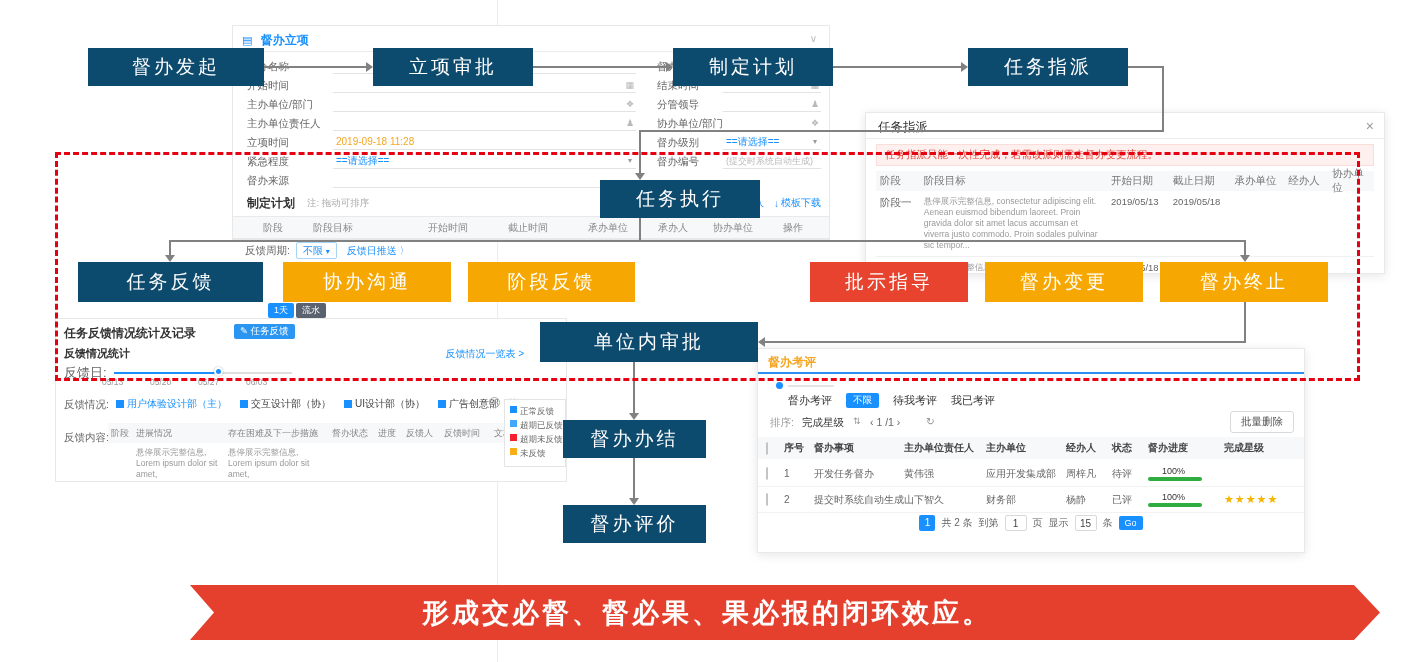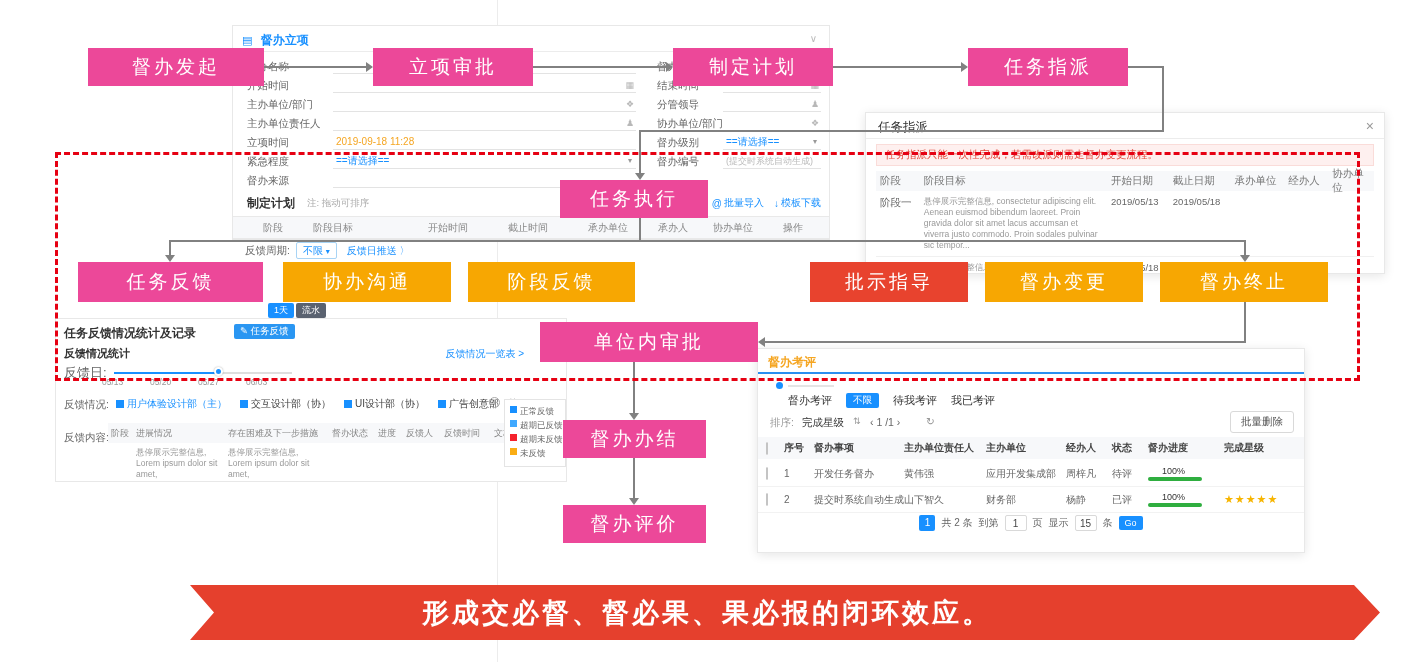--- a/index.html
+++ b/index.html
@@ -3,21 +3,21 @@
 <meta charset="utf-8">
 <style>
   *{box-sizing:border-box;margin:0;padding:0}
   html,body{background:#fff}
   body{font-family:"Liberation Sans","DejaVu Sans",sans-serif}
   .canvas{position:relative;width:1403px;height:662px;background:#fff;overflow:hidden}
   .vdivider{position:absolute;left:497px;top:0;width:1px;height:662px;background:#ececec;z-index:0}
 
   
   .fb{position:absolute;z-index:6;display:flex;align-items:center;justify-content:center;color:#fff;font-size:19px;letter-spacing:3px;font-weight:500}
-  .fb.blue{background:#ec4899}
+  .fb.blue{background:#0c4a6e}
   .fb.orange{background:#f7a702}
   .fb.red{background:#e8432e}
 
   
   .line{position:absolute;background:#818181;z-index:5}
   .arr{position:absolute;width:0;height:0;z-index:5}
   .arr.down{border-left:5px solid transparent;border-right:5px solid transparent;border-top:7px solid #818181}
   .arr.left{border-top:5px solid transparent;border-bottom:5px solid transparent;border-right:7px solid #818181}
   .arr.right{border-top:5px solid transparent;border-bottom:5px solid transparent;border-left:7px solid #818181}
 
@@ -456,21 +456,21 @@
     </div>
   <div class="fb blue" style="left:373px;top:48px;width:160px;height:38px">
       <span>立项审批</span>
     </div>
   <div class="fb blue" style="left:673px;top:48px;width:160px;height:38px">
       <span>制定计划</span>
     </div>
   <div class="fb blue" style="left:968px;top:48px;width:160px;height:38px">
       <span>任务指派</span>
     </div>
-  <div class="fb blue" style="left:560px;top:180px;width:148px;height:38px">
+  <div class="fb blue" style="left:600px;top:180px;width:160px;height:38px">
       <span>任务执行</span>
     </div>
   <div class="fb blue" style="left:78px;top:262px;width:185px;height:40px">
       <span>任务反馈</span>
     </div>
   <div class="fb orange" style="left:283px;top:262px;width:168px;height:40px">
       <span>协办沟通</span>
     </div>
   <div class="fb orange" style="left:468px;top:262px;width:167px;height:40px">
       <span>阶段反馈</span>

